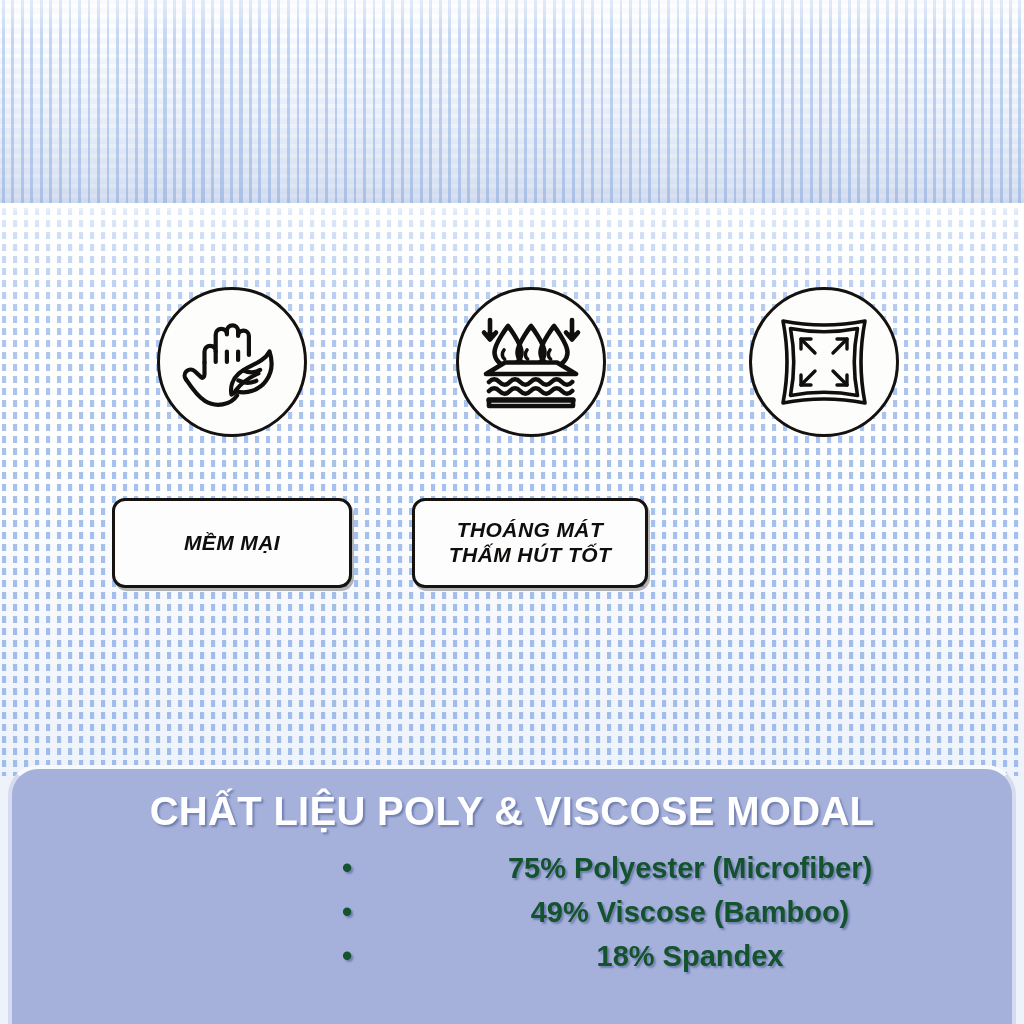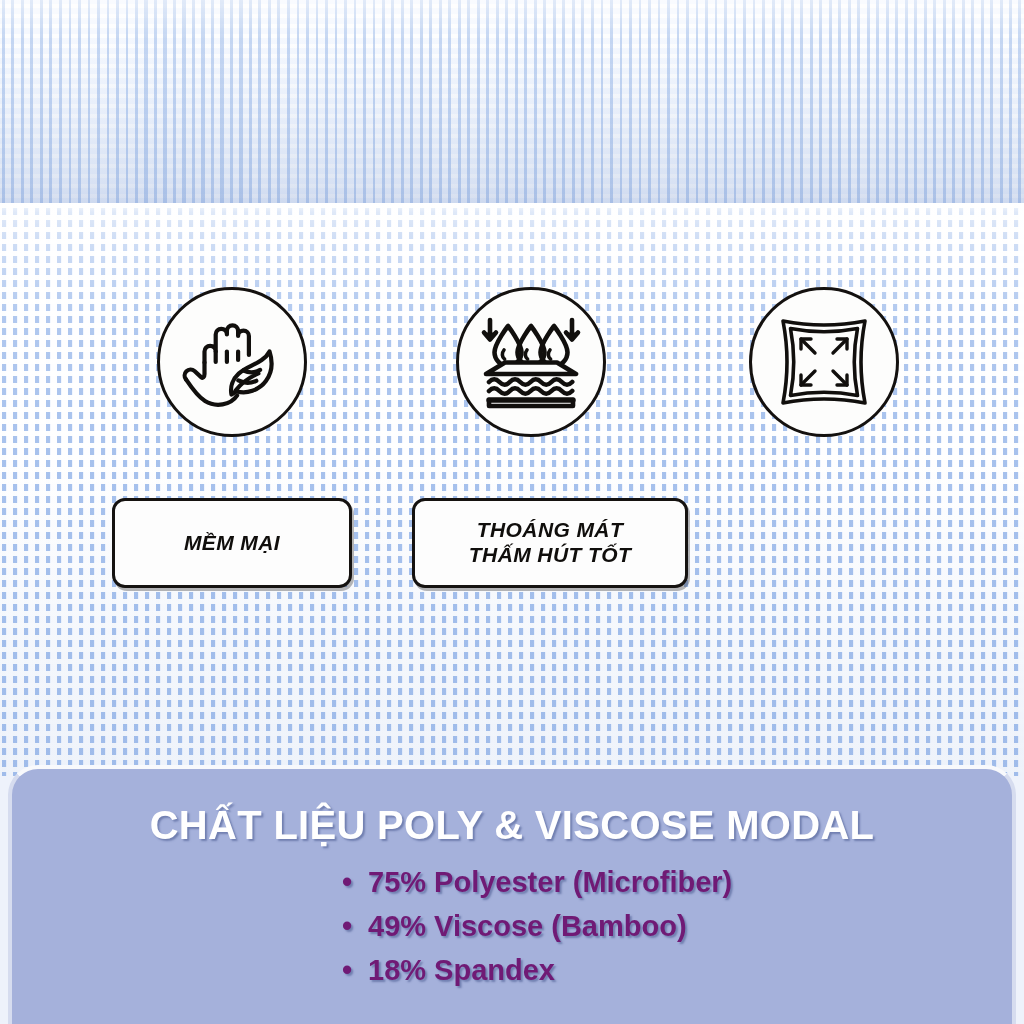--- a/index.html
+++ b/index.html
@@ -111,36 +111,37 @@
     position:absolute;left:8px;right:8px;top:765px;bottom:0;
     background:#a5b1db;
     border-top-left-radius:30px;border-top-right-radius:30px;
     border-top:4px solid rgba(255,255,255,0.92);
     border-left:4px solid rgba(255,255,255,0.55);
     border-right:4px solid rgba(255,255,255,0.55);
     box-sizing:border-box;
     overflow:hidden;
   }
   #panel-title{
-    margin:34px 0 0 0;text-align:center;
+    margin:20px 0 0 0;text-align:center;
     font-size:40px;font-weight:bold;color:#ffffff;
     letter-spacing:.3px;
     text-shadow:2px 2px 2px rgba(70,85,140,0.55);
   }
   #panel-list{
     list-style:none;margin:12px 0 0 0;padding:0;
     text-align:left;
     padding-left:330px;
   }
   #panel-list li{
     position:relative;
-    font-size:29px;font-weight:bold;color:#701a75;
+    font-size:29px;font-weight:bold;color:#14532d;
     line-height:1.52;
     text-shadow:2px 2px 2px rgba(70,85,140,0.55);
     padding-left:26px;
+    text-align:center;
   }
   #panel-list li:before{
     content:"\2022";position:absolute;left:0;top:0;
   }
 </style>
 </head>
 <body>
 
 <div id="stage">
 
@@ -225,21 +226,21 @@
           </g>
         </svg>
       </span>
     </div>
   </div>
 
   <div class="label-box single" style="left:112px;width:240px;">
     <div class="line">MỀM MẠI</div>
   </div>
 
-  <div class="label-box double" style="left:412px;width:276px;">
+  <div class="label-box double" style="left:412px;width:236px;">
     <div class="line">THOÁNG MÁT</div>
     <div class="line">THẤM HÚT TỐT</div>
   </div>
 
 
   <div id="bottom-panel">
     <div id="panel-title">CHẤT LIỆU POLY &amp; VISCOSE MODAL</div>
     <ul id="panel-list">
       <li>75% Polyester (Microfiber)</li>
       <li>49% Viscose (Bamboo)</li>

